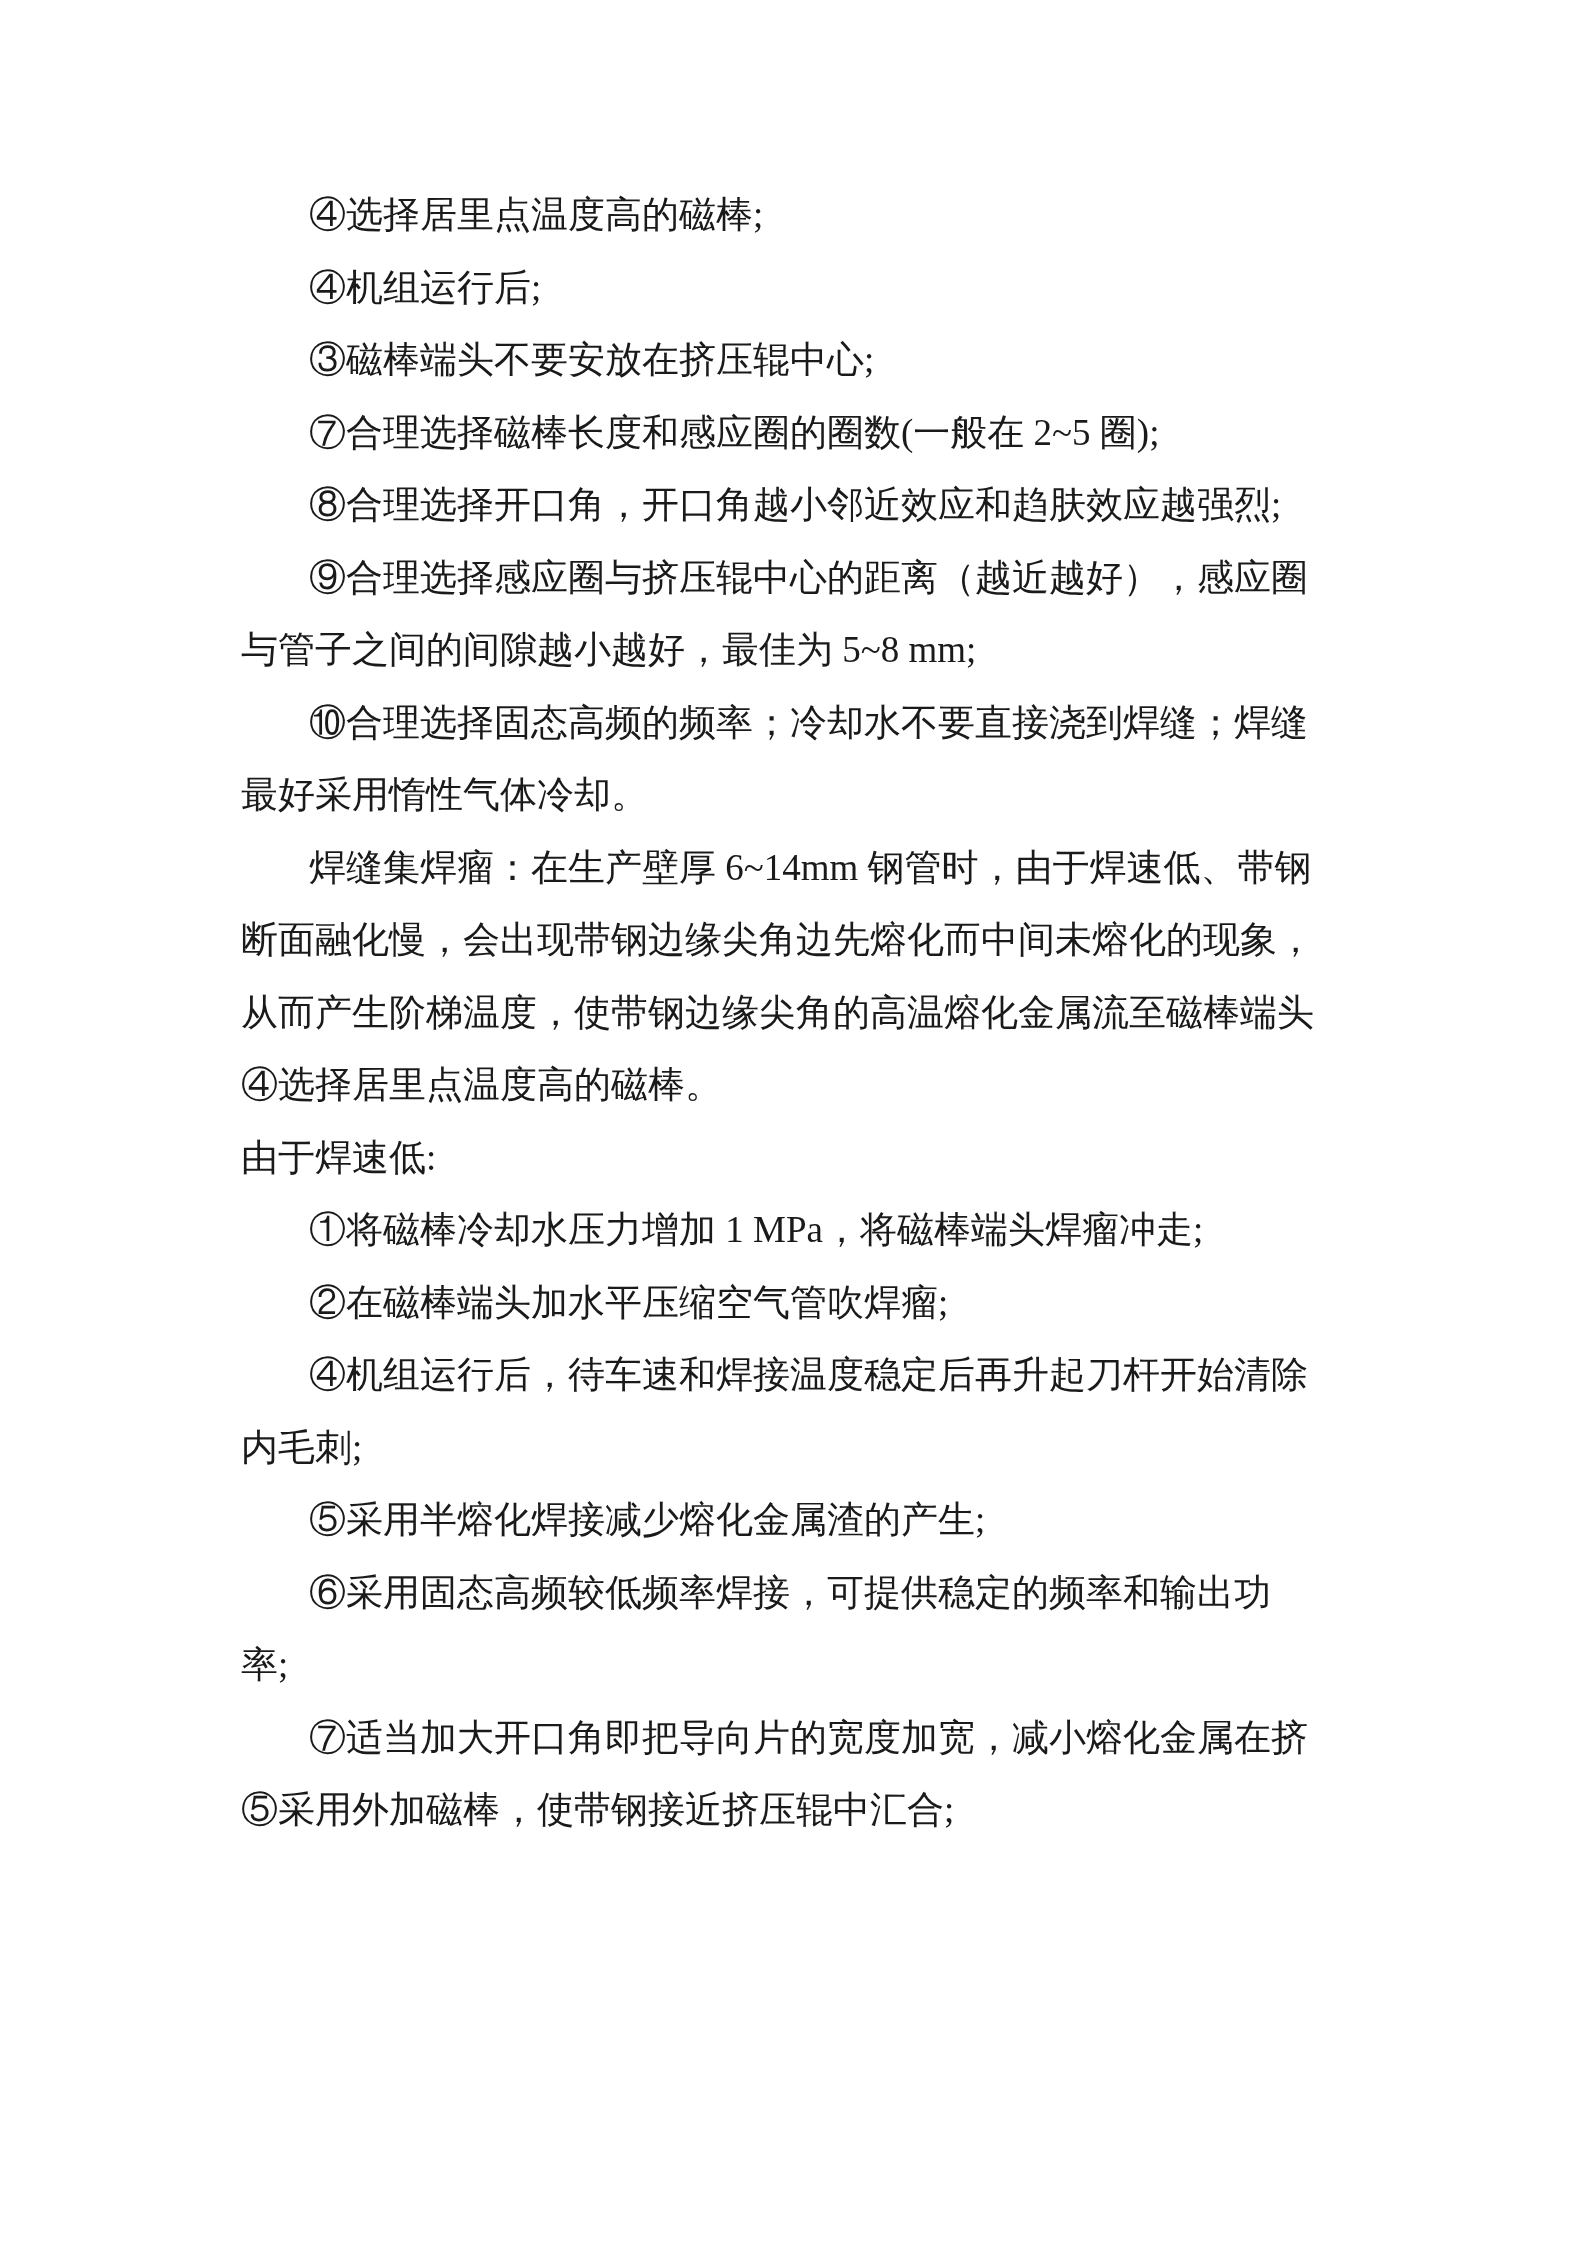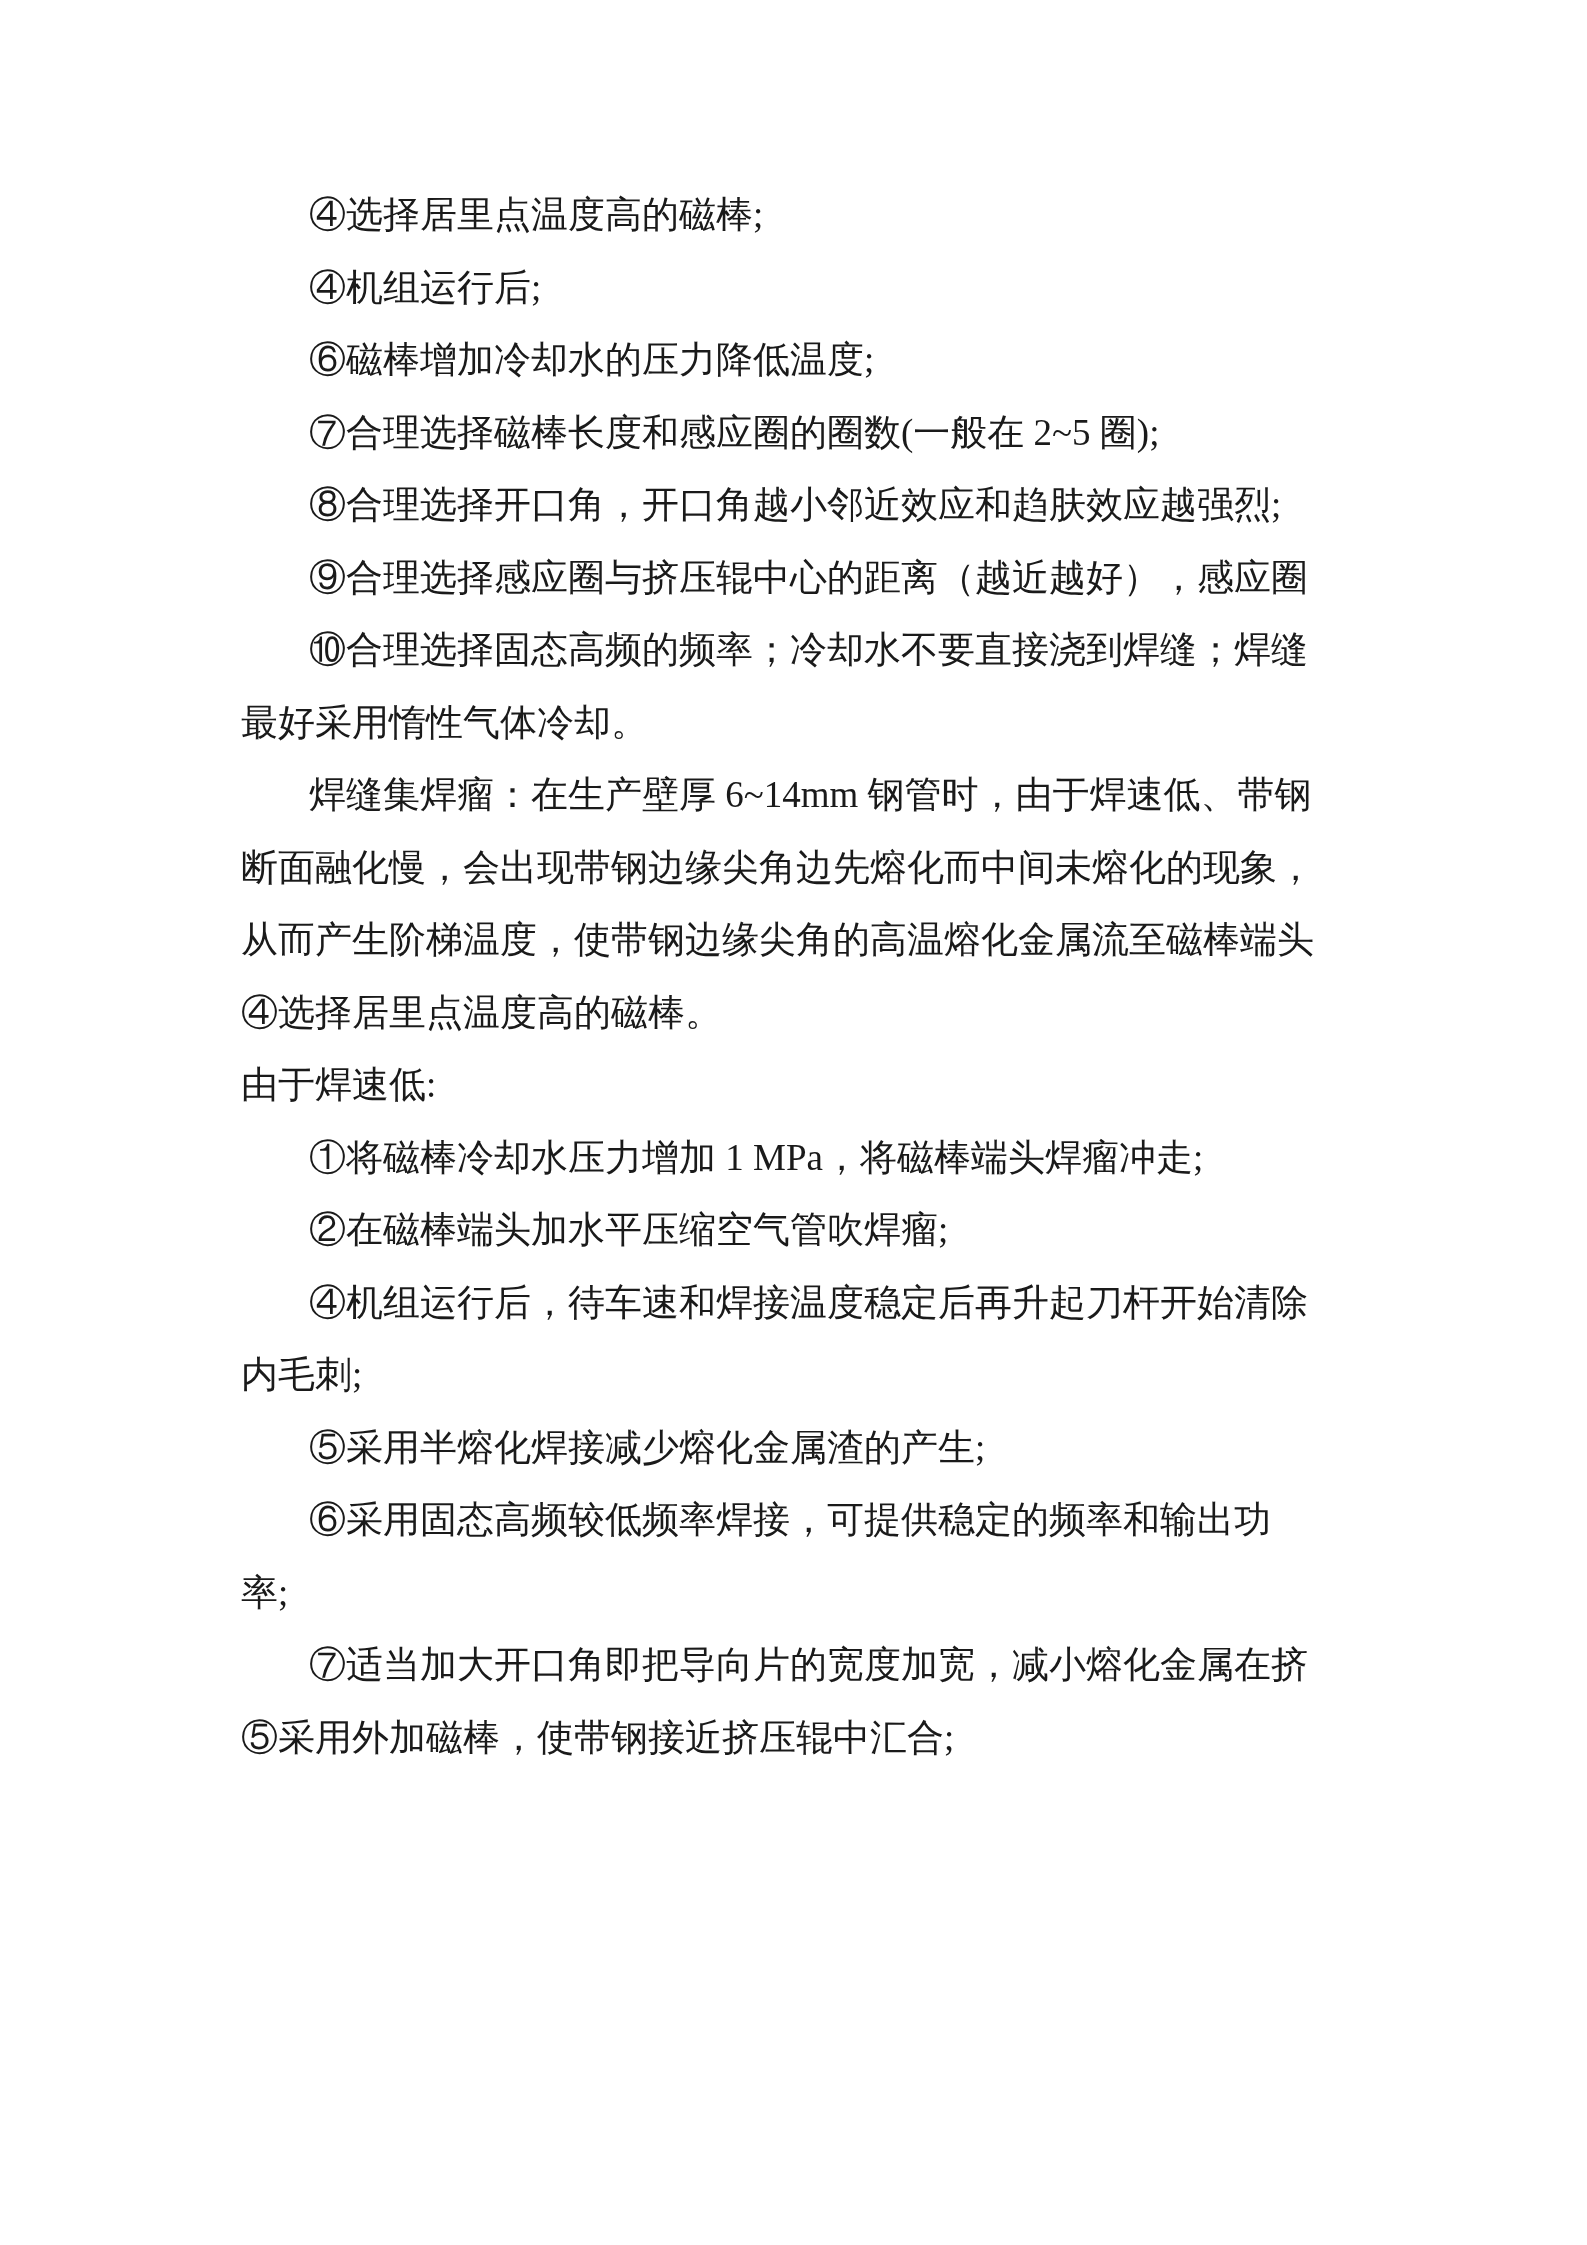--- a/index.html
+++ b/index.html
@@ -42,30 +42,31 @@
 
 <div class="page" style="background: rgb(255, 255, 255);">
   <div class="text-block" style="color: rgb(26, 26, 26);">
       <div class="para indent">
         <div class="line">④选择居里点温度高的磁棒;</div>
       </div>
       <div class="para indent">
         <div class="line">④机组运行后;</div>
       </div>
       <div class="para indent">
-        <div class="line">⑥磁棒增加冷却水的压力降低温度;</div>
+        <div class="line">③磁棒端头不要安放在挤压辊中心;</div>
       </div>
       <div class="para indent">
         <div class="line">⑦合理选择磁棒长度和感应圈的圈数(一般在 2~5 圈);</div>
       </div>
       <div class="para indent">
         <div class="line">⑧合理选择开口角，开口角越小邻近效应和趋肤效应越强烈;</div>
       </div>
       <div class="para indent">
         <div class="line">⑨合理选择感应圈与挤压辊中心的距离（越近越好），感应圈</div>
+        <div class="line">与管子之间的间隙越小越好，最佳为 5~8 mm;</div>
       </div>
       <div class="para indent">
         <div class="line">⑩合理选择固态高频的频率；冷却水不要直接浇到焊缝；焊缝</div>
         <div class="line">最好采用惰性气体冷却。</div>
       </div>
       <div class="para indent">
         <div class="line">焊缝集焊瘤：在生产壁厚 6~14mm 钢管时，由于焊速低、带钢</div>
         <div class="line">断面融化慢，会出现带钢边缘尖角边先熔化而中间未熔化的现象，</div>
         <div class="line">从而产生阶梯温度，使带钢边缘尖角的高温熔化金属流至磁棒端头</div>
         <div class="line">④选择居里点温度高的磁棒。</div>

